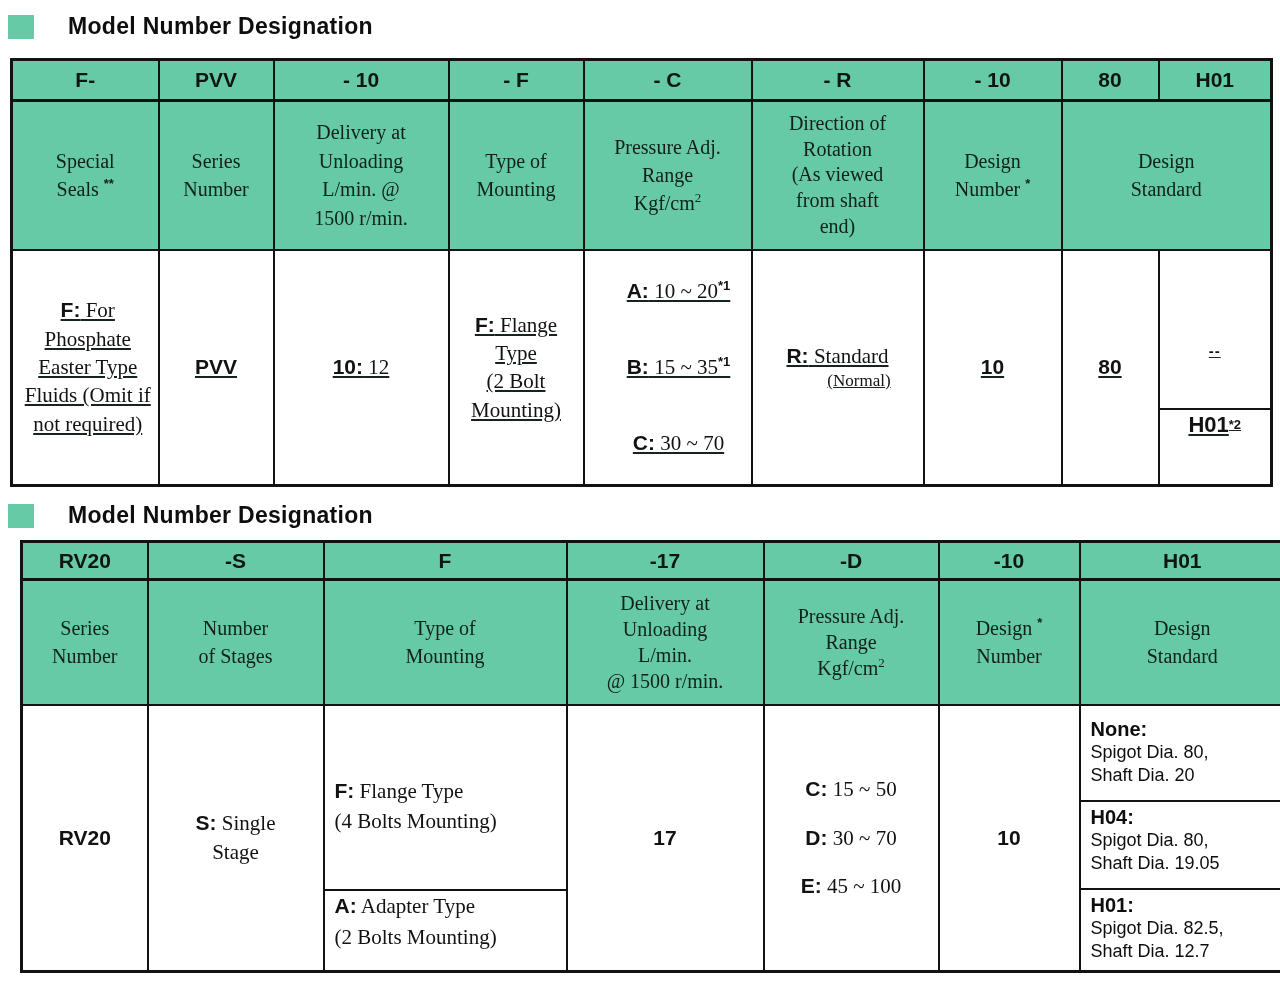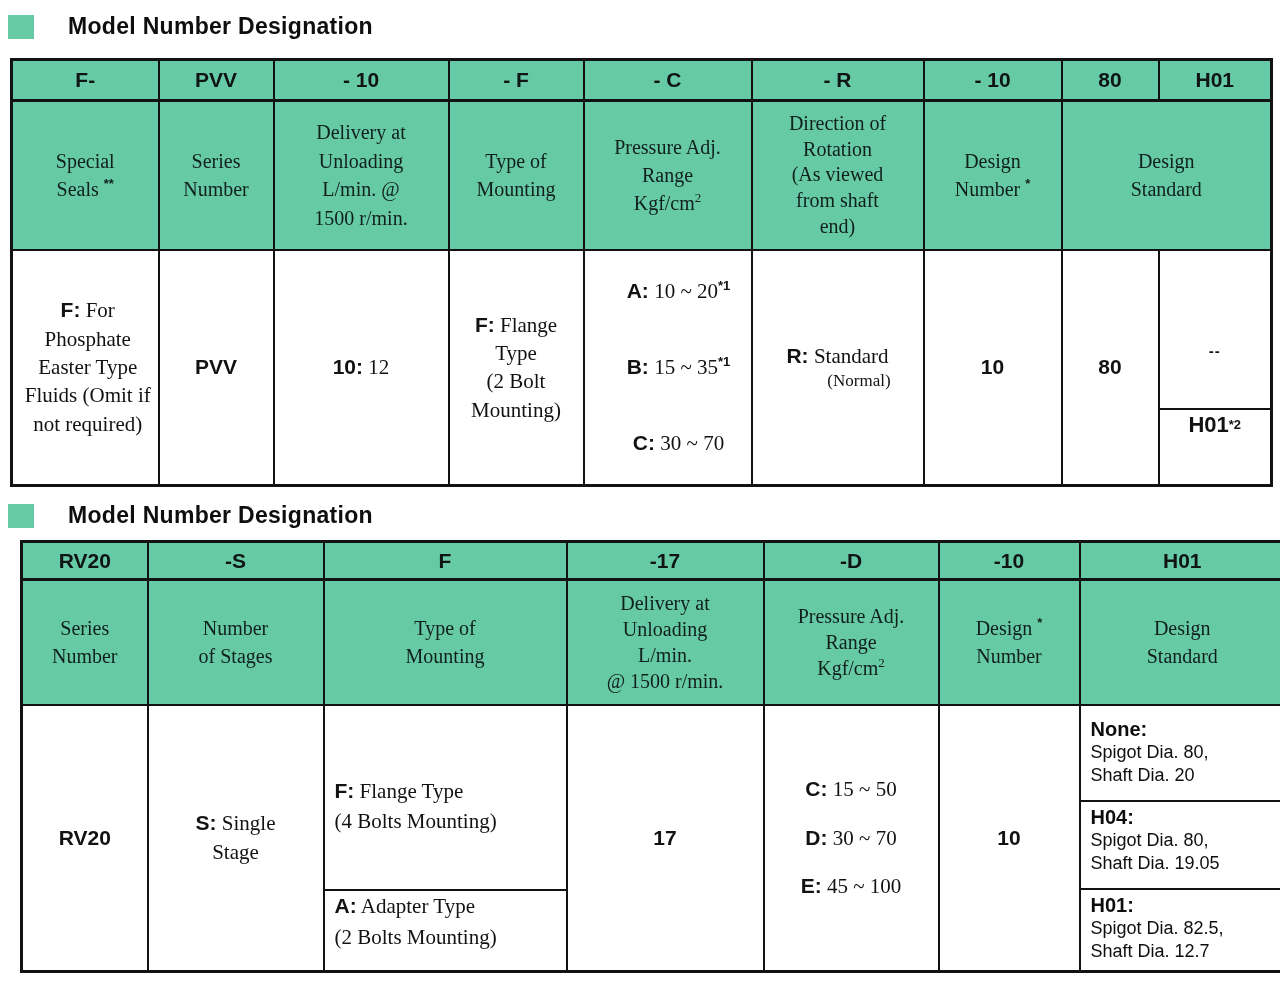--- a/index.html
+++ b/index.html
@@ -21,21 +21,21 @@
   .t1{margin:18px 0 0 10px;width:1260px;}
   .t2{margin:11px 0 0 20px;width:1264px;border-radius:8px;}
   .t th,.t td{border:2px solid #121212;padding:2px;overflow:hidden;}
   tr.code th{
     background:#67caa6;font-family:"Liberation Sans", sans-serif;
     font-weight:bold;font-size:21px;color:#0e1512;text-align:center;
     border-bottom:3px solid #121212;
   }
   .t1 tr.code{height:41px;}
   .t1 tr.desc{height:149px;}
-  .t1 tr.bod{height:236px;}
+  .t1 tr.bod{height:236px;text-decoration:underline;}
   .t2 tr.code{height:38px;}
   .t2 tr.desc{height:125px;}
   .t2 tr.bod{height:267px;}
   tr.desc td{
     background:#67caa6;text-align:center;vertical-align:middle;
     font-size:20px;line-height:1.42;color:#10201b;
   }
   tr.bod td{
     background:#ffffff;text-align:center;vertical-align:middle;
     font-size:21px;color:#121212;line-height:1.35;

